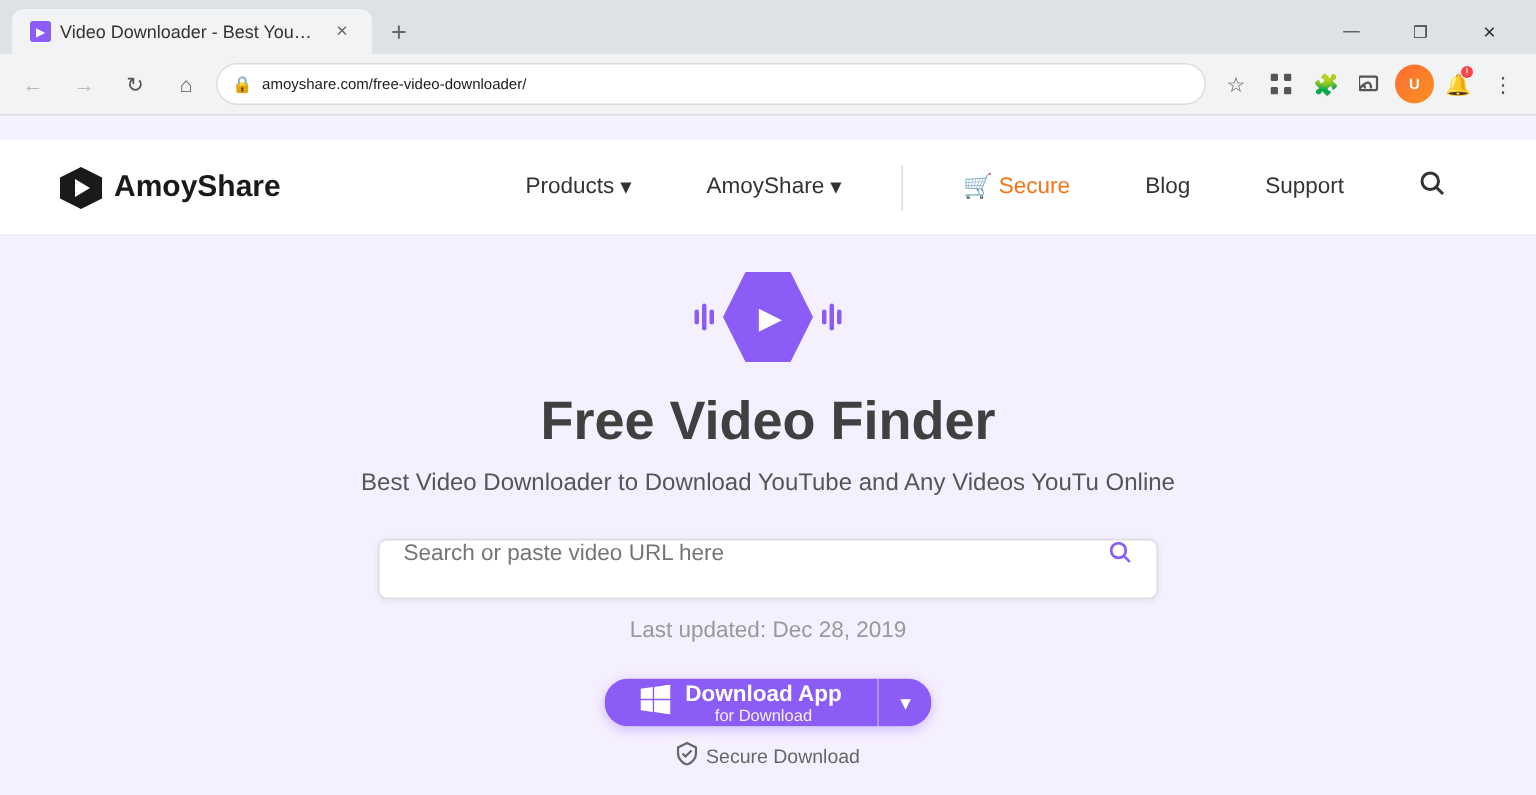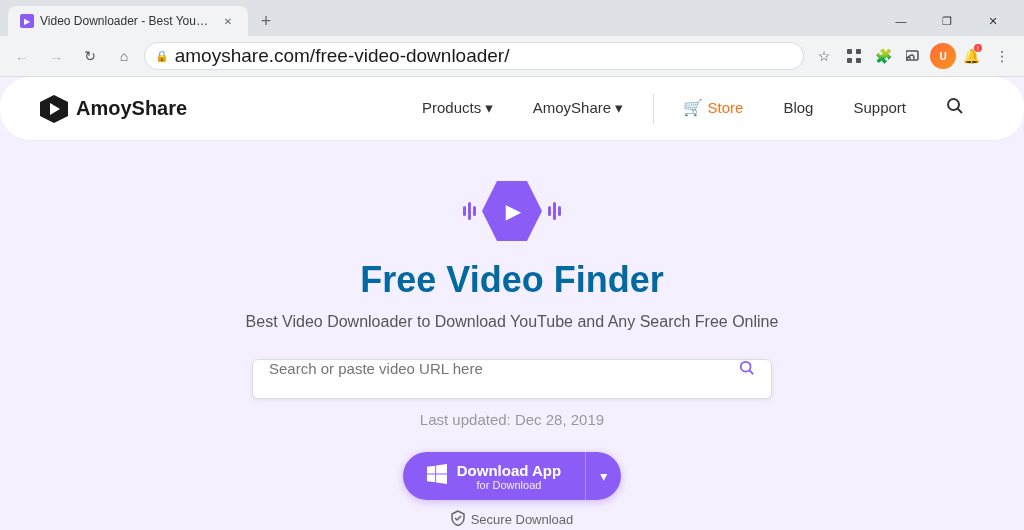--- a/index.html
+++ b/index.html
@@ -102,21 +102,21 @@
       border: 1px solid #ddd;
       border-radius: 14px;
       display: flex;
       align-items: center;
       padding: 0 10px;
       gap: 6px;
       font-size: 13px;
       color: #333;
     }
     .lock-icon { color: #666; font-size: 11px; }
-    .address-text { flex: 1; font-size: 19px; color: #1a1a1a; }
+    .address-text { flex: 1; font-size: 10px; color: #1a1a1a; }
     .toolbar-icons {
       display: flex;
       align-items: center;
       gap: 2px;
     }
     .toolbar-icon {
       width: 28px; height: 28px;
       display: flex; align-items: center; justify-content: center;
       font-size: 14px;
       color: #555;
@@ -146,38 +146,37 @@
 
     
     .site-nav {
       background: #fff;
       display: flex;
       align-items: center;
       padding: 0 40px;
       height: 64px;
       border-bottom: 1px solid #eee;
       position: sticky;
-      top: 0;
+      top: 16px;
       z-index: 10;
-      border-radius: 30px;
     }
     .logo {
       display: flex;
       align-items: center;
       gap: 8px;
       font-size: 20px;
       font-weight: 700;
       color: #1a1a1a;
       text-decoration: none;
       margin-right: auto;
     }
     .nav-links {
       display: flex;
       align-items: center;
-      gap: 0;
+      gap: 10px;
     }
     .nav-item {
       display: flex;
       align-items: center;
       gap: 4px;
       padding: 0 20px;
       font-size: 15px;
       color: #333;
       cursor: pointer;
       height: 64px;
@@ -214,21 +213,21 @@
     }
     .play-btn {
       color: white;
       font-size: 20px;
       margin-left: 3px;
     }
 
     .hero-title {
       font-size: 36px;
       font-weight: 700;
-      color: #0369a1;
+      color: #404040;
       margin-bottom: 12px;
     }
     .hero-subtitle {
       font-size: 16px;
       color: #555;
       margin-bottom: 28px;
     }
 
     .search-bar {
       width: 520px;
@@ -259,21 +258,21 @@
     .last-updated {
       font-size: 15px;
       color: #999;
       margin-bottom: 24px;
     }
 
     .download-btn-group {
       display: flex;
       border-radius: 30px;
       overflow: hidden;
-      height: 48px;
+      height: 32px;
       margin-bottom: 10px;
       box-shadow: 0 2px 8px rgba(124,58,237,0.3);
     }
     .download-main {
       background: #8b5cf6;
       display: flex;
       align-items: center;
       gap: 10px;
       padding: 0 24px;
       cursor: pointer;
@@ -388,21 +387,21 @@
         <span>Products</span>
         <span>▾</span>
       </div>
       <div class="nav-item">
         <span>AmoyShare</span>
         <span>▾</span>
       </div>
       <div class="nav-separator"></div>
       <div class="nav-item nav-store">
         <span class="cart-icon">🛒</span>
-        <span>Store</span>
+        <span>Secure</span>
       </div>
       <div class="nav-item">
         <span>Blog</span>
       </div>
       <div class="nav-item">
         <span>Support</span>
       </div>
       <div class="nav-item">
         <span>
           <svg width="18" height="18" viewBox="0 0 18 18" fill="none" stroke="#333" stroke-width="2">
@@ -429,21 +428,21 @@
       </div>
 
       <div style="display:flex; gap:2px; align-items:center; margin-left:6px;">
         <div style="width:3px; height:10px; background:#8b5cf6; border-radius:2px;"></div>
         <div style="width:3px; height:18px; background:#8b5cf6; border-radius:2px;"></div>
         <div style="width:3px; height:10px; background:#8b5cf6; border-radius:2px;"></div>
       </div>
     </div>
 
     <h1 class="hero-title">Free Video Finder</h1>
-    <p class="hero-subtitle">Best Video Downloader to Download YouTube and Any Search Free Online</p>
+    <p class="hero-subtitle">Best Video Downloader to Download YouTube and Any Videos YouTu Online</p>
 
     <div class="search-bar">
       <input class="search-input-field" type="text" style="flex: 1 1 0%; border: none; outline: none; font-size: 15px; color: rgb(170, 170, 170); background: transparent;" placeholder="Search or paste video URL here">
       <span class="search-submit">
         <svg width="16" height="16" viewBox="0 0 18 18" fill="none" stroke="#8b5cf6" stroke-width="2">
           <circle cx="7.5" cy="7.5" r="5.5"></circle>
           <line x1="11.5" y1="11.5" x2="16" y2="16"></line>
         </svg>
       </span>
     </div>

